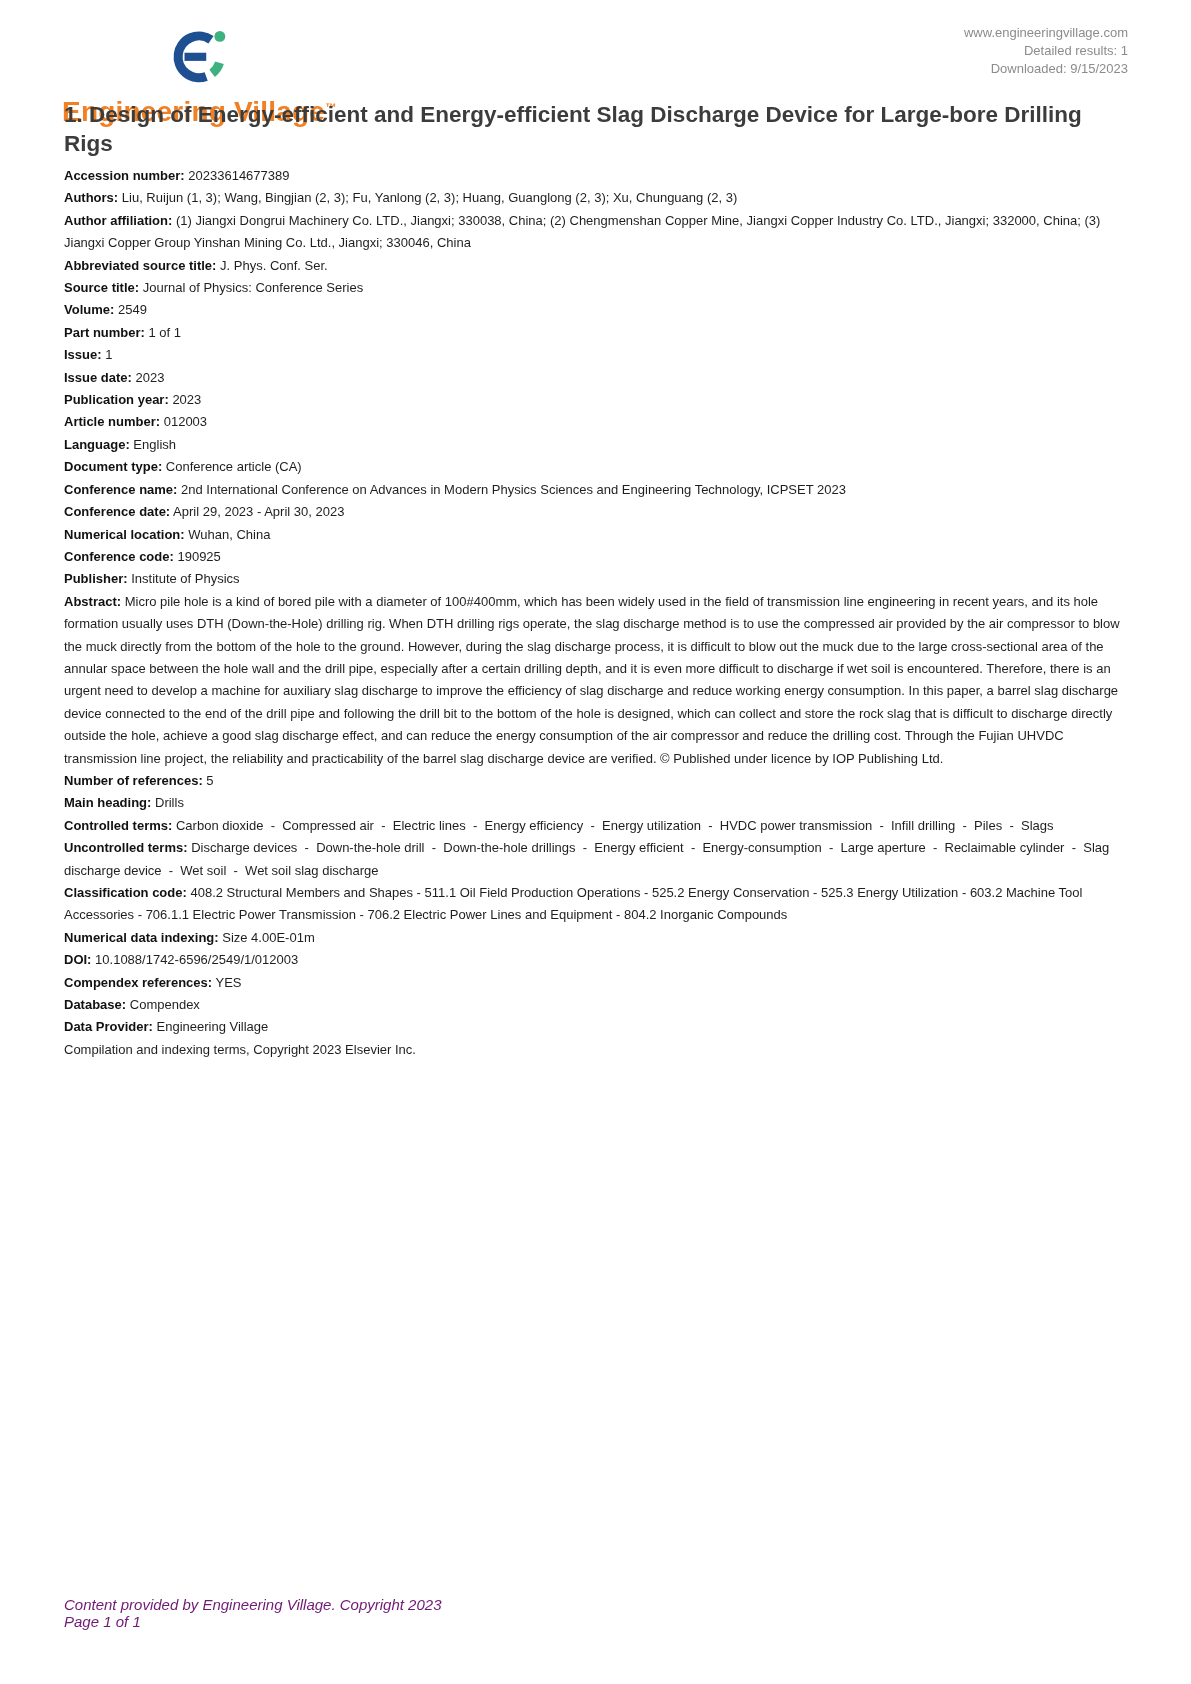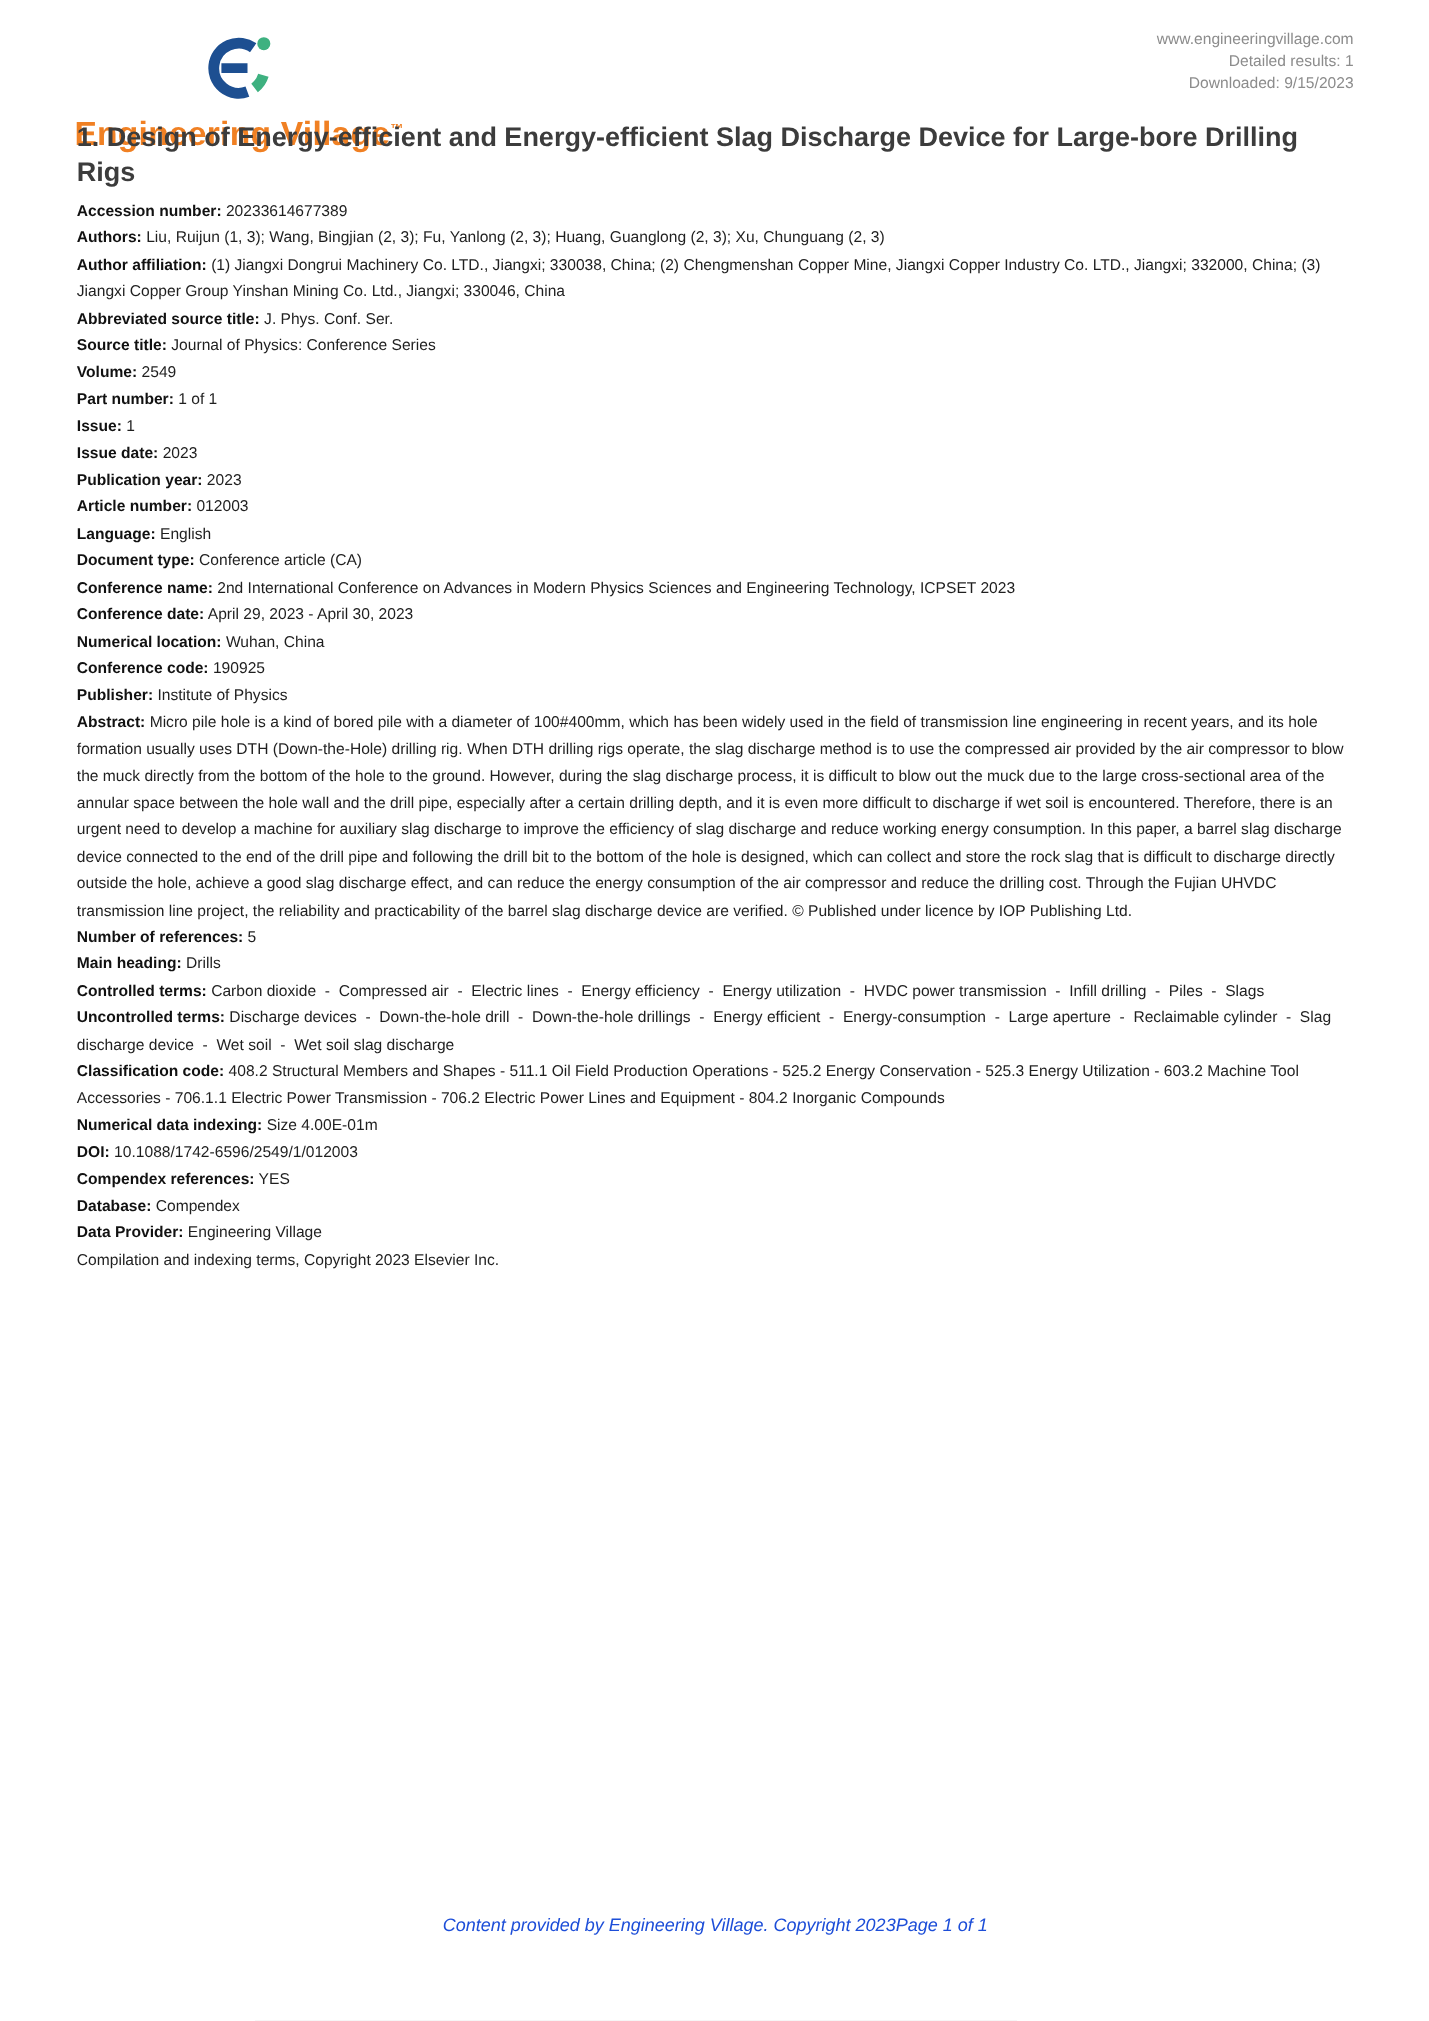--- a/index.html
+++ b/index.html
@@ -44,21 +44,22 @@
   .field{
     font-size:13px;line-height:22.4px;
     color:#1F1F1F;
   }
   .field b{color:#111;}
   
   #footer{
     position:absolute;left:64px;right:63px;top:1596px;
     display:flex;justify-content:center;
     font-size:15px;font-style:italic;
-    color:#1d4ed8;
+    color:#701a75;
+    flex-direction:column;
   }
 </style>
 </head>
 <body>
 
 <div id="page">
 
   <div id="header-logo">
     <svg id="logo-mark" viewBox="0 0 64 64" aria-hidden="true">
 

